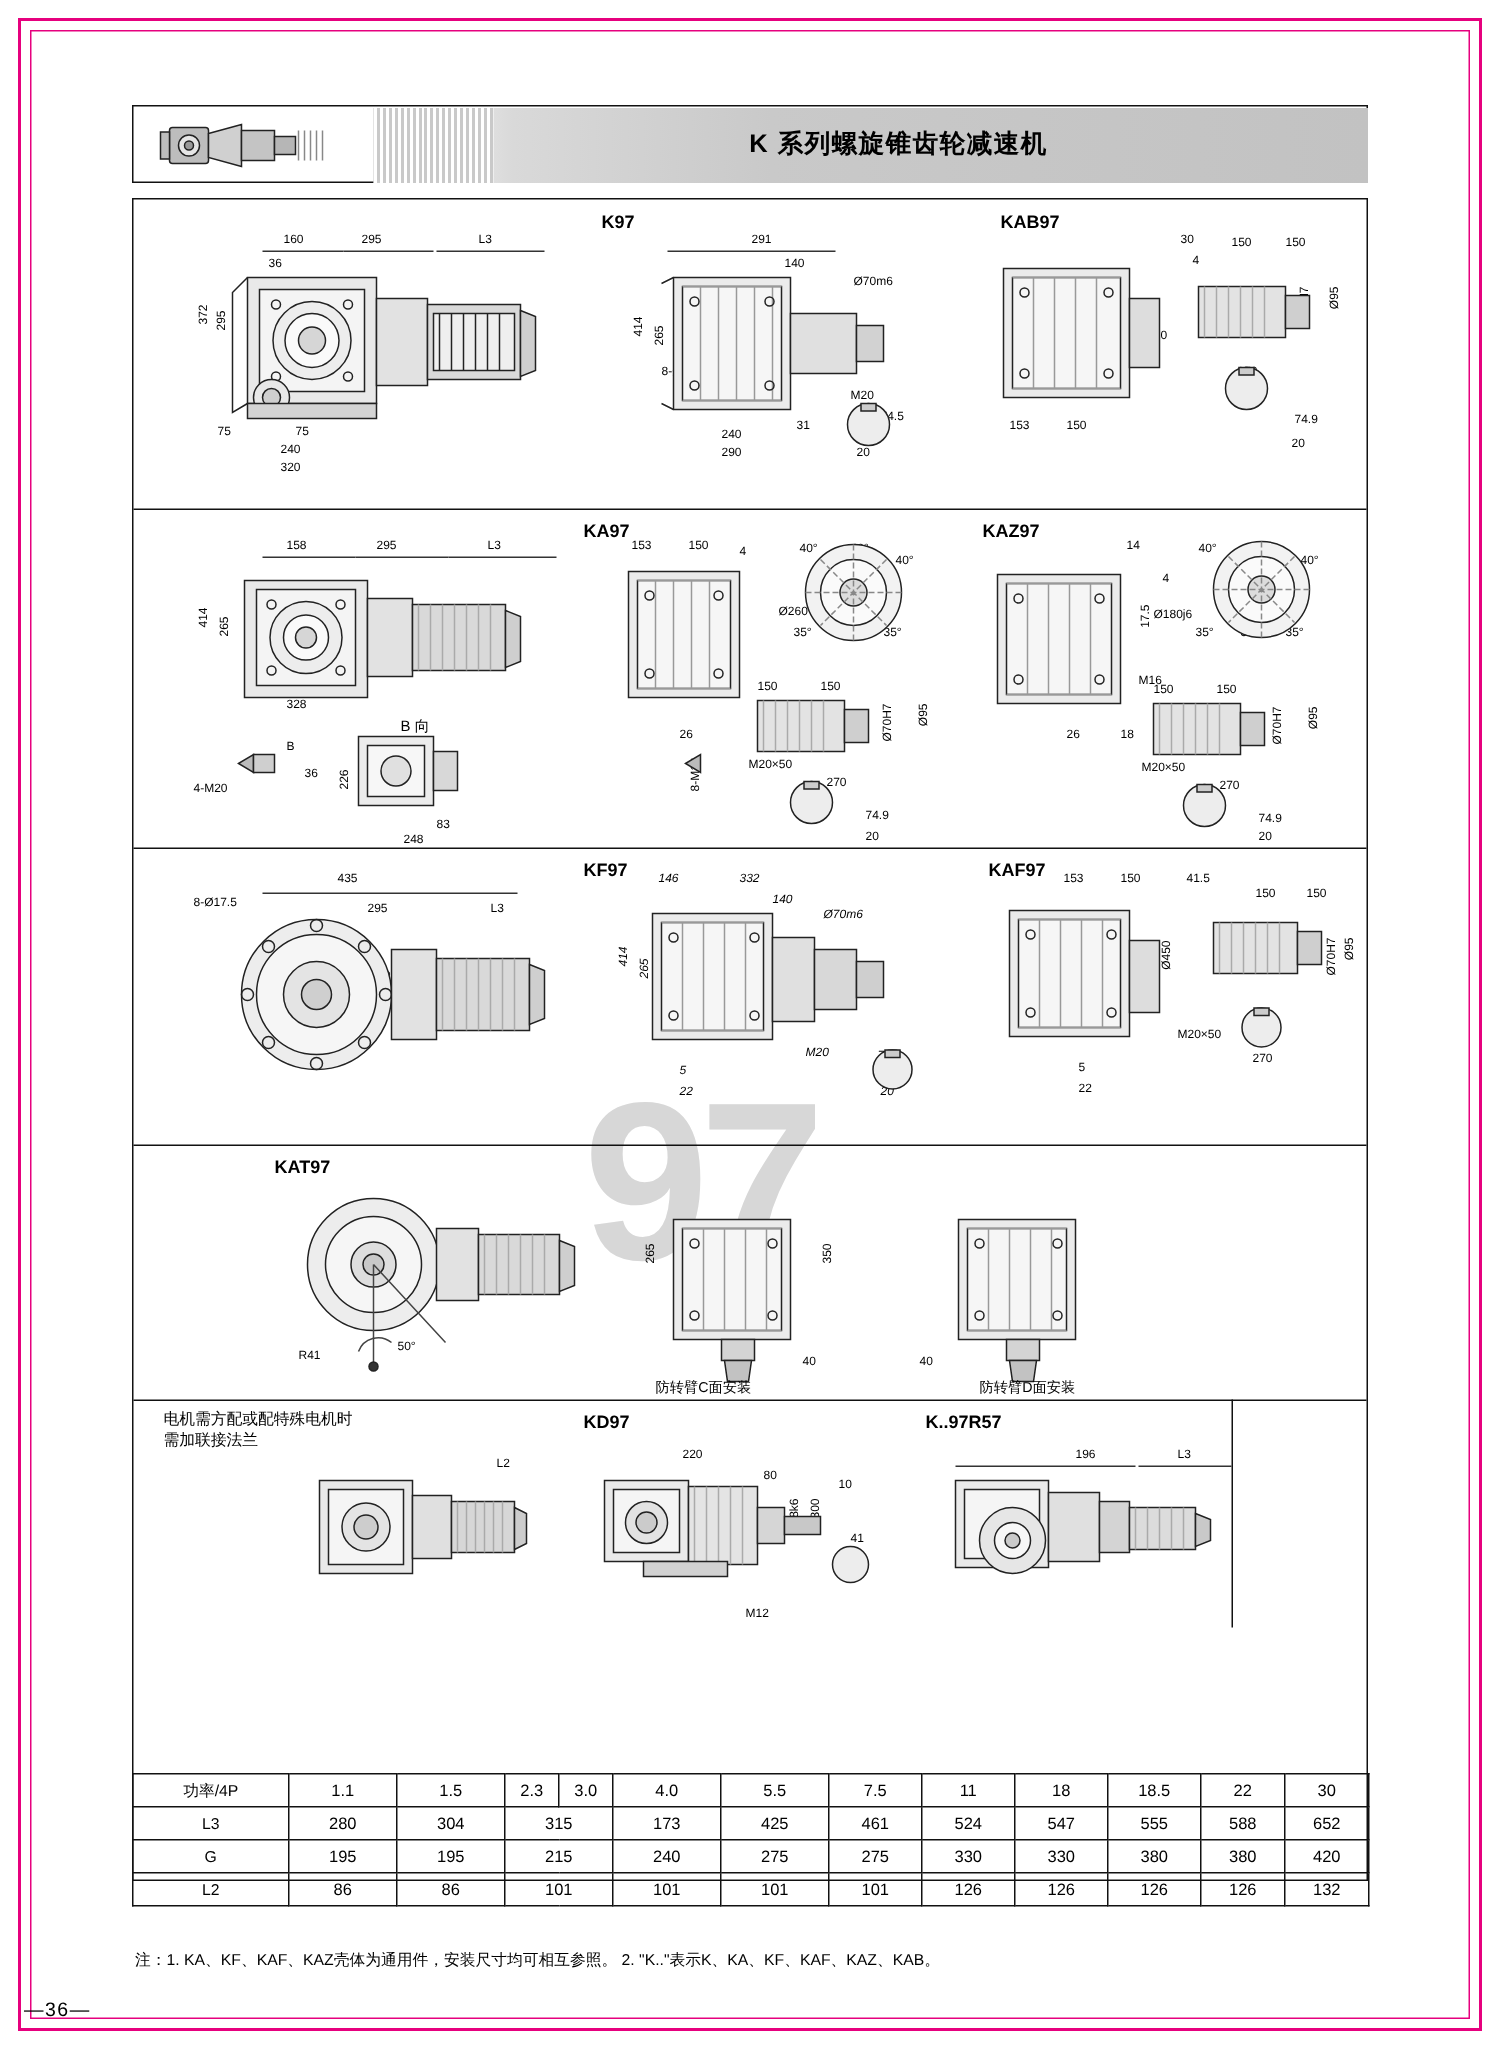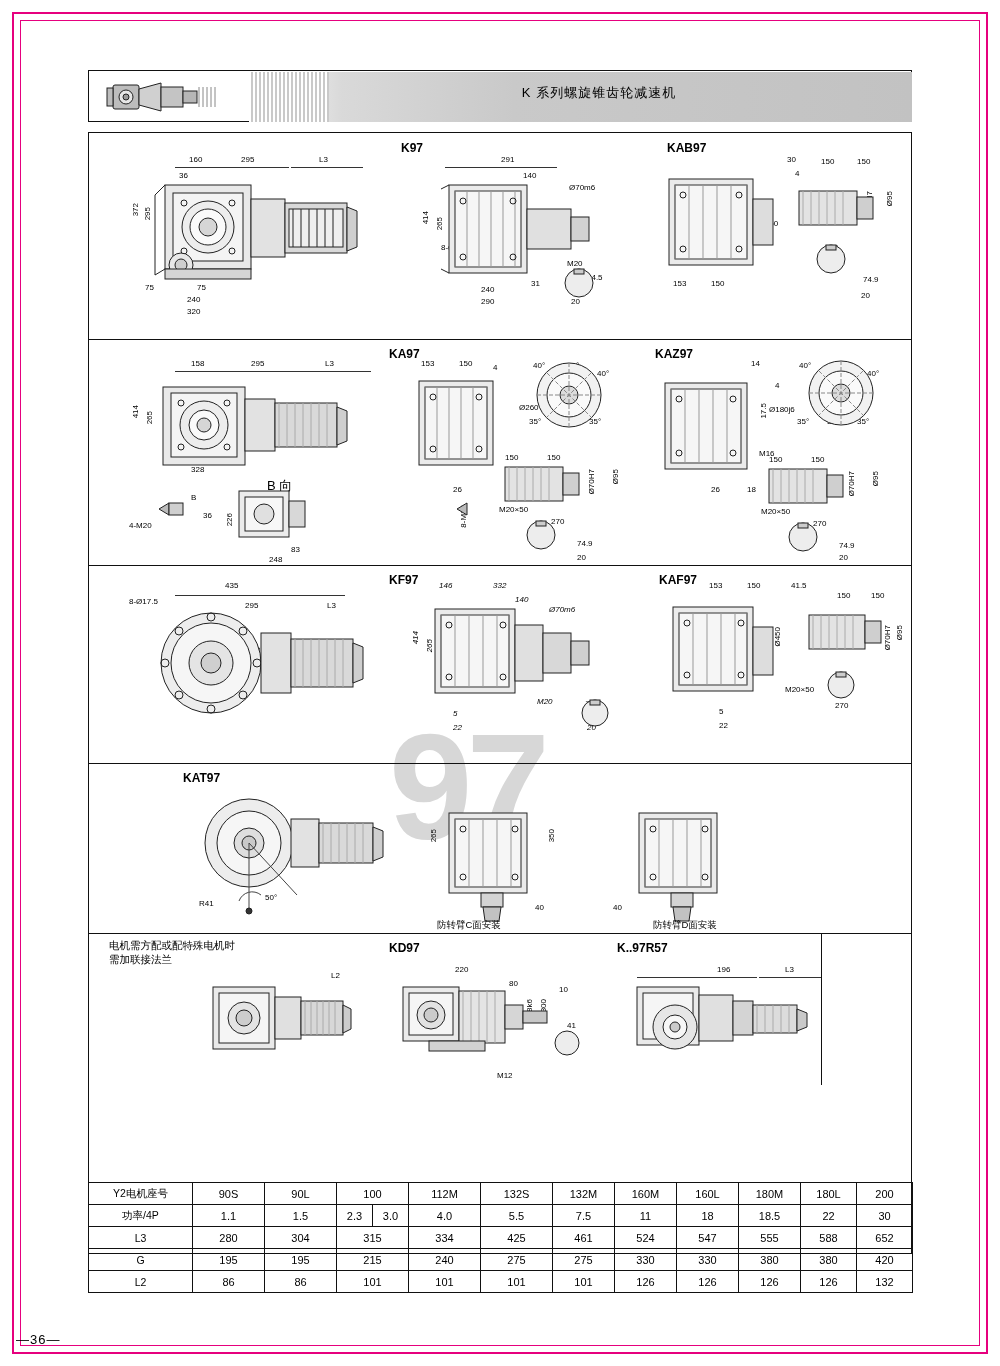--- a/index.html
+++ b/index.html
@@ -35,21 +35,21 @@
   .header-grad{
     position:absolute;left:160px;top:1px;width:663px;height:50px;
     background:linear-gradient(90deg,#ffffff 0%, #d9d9d9 14%, #c9c9c9 40%, #c2c2c2 100%);
   }
   .header-grad:after{
     content:"";position:absolute;left:0;top:0;width:80px;height:50px;
     background:repeating-linear-gradient(90deg,#ffffff 0 2px,#c9c9c9 2px 4px);
   }
   .header-title{
     position:absolute;left:300px;top:13px;width:420px;
-    text-align:center;font-size:13px;font-weight:normal;color:#000;
+    text-align:center;font-size:17px;font-weight:bold;color:#000;
     letter-spacing:1px;
   }
   .header-icon{
     position:absolute;left:14px;top:6px;width:130px;height:40px;
   }
   
   .frame{
     position:absolute;left:0;top:72px;width:824px;height:1122px;
     border:1px solid #111;box-sizing:border-box;
   }
@@ -243,21 +243,21 @@
       <div class="lbl" style="left:122px;top:0">295</div>
       <div class="lbl" style="left:196px;top:0">L3</div>
       <div class="dimline" style="left:46px;top:12px;width:62px"></div>
       <div class="dimline" style="left:108px;top:12px;width:62px"></div>
       <div class="dimline" style="left:170px;top:12px;width:72px"></div>
       <div class="lbl v" style="left:2px;top:46px">414</div>
       <div class="lbl v" style="left:16px;top:52px">265</div>
       <div class="lbl v" style="left:104px;top:46px">32.3</div>
       <div class="lbl v" style="left:120px;top:44px">300</div>
       <div class="lbl" style="left:62px;top:106px">328</div>
-      <div class="lbl" style="left:138px;top:118px;font-size:13px">B 向</div>
+      <div class="lbl" style="left:138px;top:118px;font-size:10px">B 向</div>
       <div class="lbl" style="left:0px;top:162px">4-M20</div>
       <div class="lbl" style="left:62px;top:134px">B</div>
       <div class="lbl" style="left:74px;top:152px">36</div>
       <div class="lbl v" style="left:96px;top:154px">226</div>
       <div class="lbl" style="left:140px;top:134px">160</div>
       <div class="lbl" style="left:162px;top:186px">83</div>
       <div class="lbl" style="left:140px;top:196px">248</div>
       <svg width="270" height="200" style="position:absolute;left:0;top:0">
         <g stroke="#222" fill="none" stroke-width="1">
           <rect x="34" y="28" width="82" height="78" fill="#e9e9e9"></rect>
@@ -616,55 +616,41 @@
         <col style="width:72px">
       <col style="width:72px">
         <col style="width:62px">
         <col style="width:62px">
       <col style="width:62px">
         <col style="width:62px">
         <col style="width:56px">
         <col style="width:56px">
     </colgroup>
     <tbody>
-        <tr>
-      <td class="h">Y2电机座号</td>
-      <td>90S</td>
-      <td>90L</td>
-      <td colspan="2">100</td>
-      <td>112M</td>
-      <td>132S</td>
-      <td>132M</td>
-      <td>160M</td>
-      <td>160L</td>
-      <td>180M</td>
-      <td>180L</td>
-      <td>200</td>
-    </tr>
     <tr>
       <td class="h">功率/4P</td>
       <td>1.1</td>
       <td>1.5</td>
       <td>2.3</td>
       <td>3.0</td>
       <td>4.0</td>
       <td>5.5</td>
       <td>7.5</td>
       <td>11</td>
       <td>18</td>
       <td>18.5</td>
       <td>22</td>
       <td>30</td>
     </tr>
     <tr>
       <td class="h">L3</td>
       <td>280</td>
       <td>304</td>
       <td colspan="2">315</td>
-      <td>334</td>
+      <td>173</td>
       <td>425</td>
       <td>461</td>
       <td>524</td>
       <td>547</td>
       <td>555</td>
       <td>588</td>
       <td>652</td>
     </tr>
     <tr>
       <td class="h">G</td>
@@ -690,15 +676,16 @@
       <td>101</td>
       <td>126</td>
       <td>126</td>
       <td>126</td>
       <td>126</td>
       <td>132</td>
     </tr>
   </tbody>
     </table>
 
+  <div class="note">注：1. KA、KF、KAF、KAZ壳体为通用件，安装尺寸均可相互参照。    2. "K.."表示K、KA、KF、KAF、KAZ、KAB。</div>
   <div class="pageno" style="left:-72px">—36—</div>
 
 </div>
 
 </body></html>

